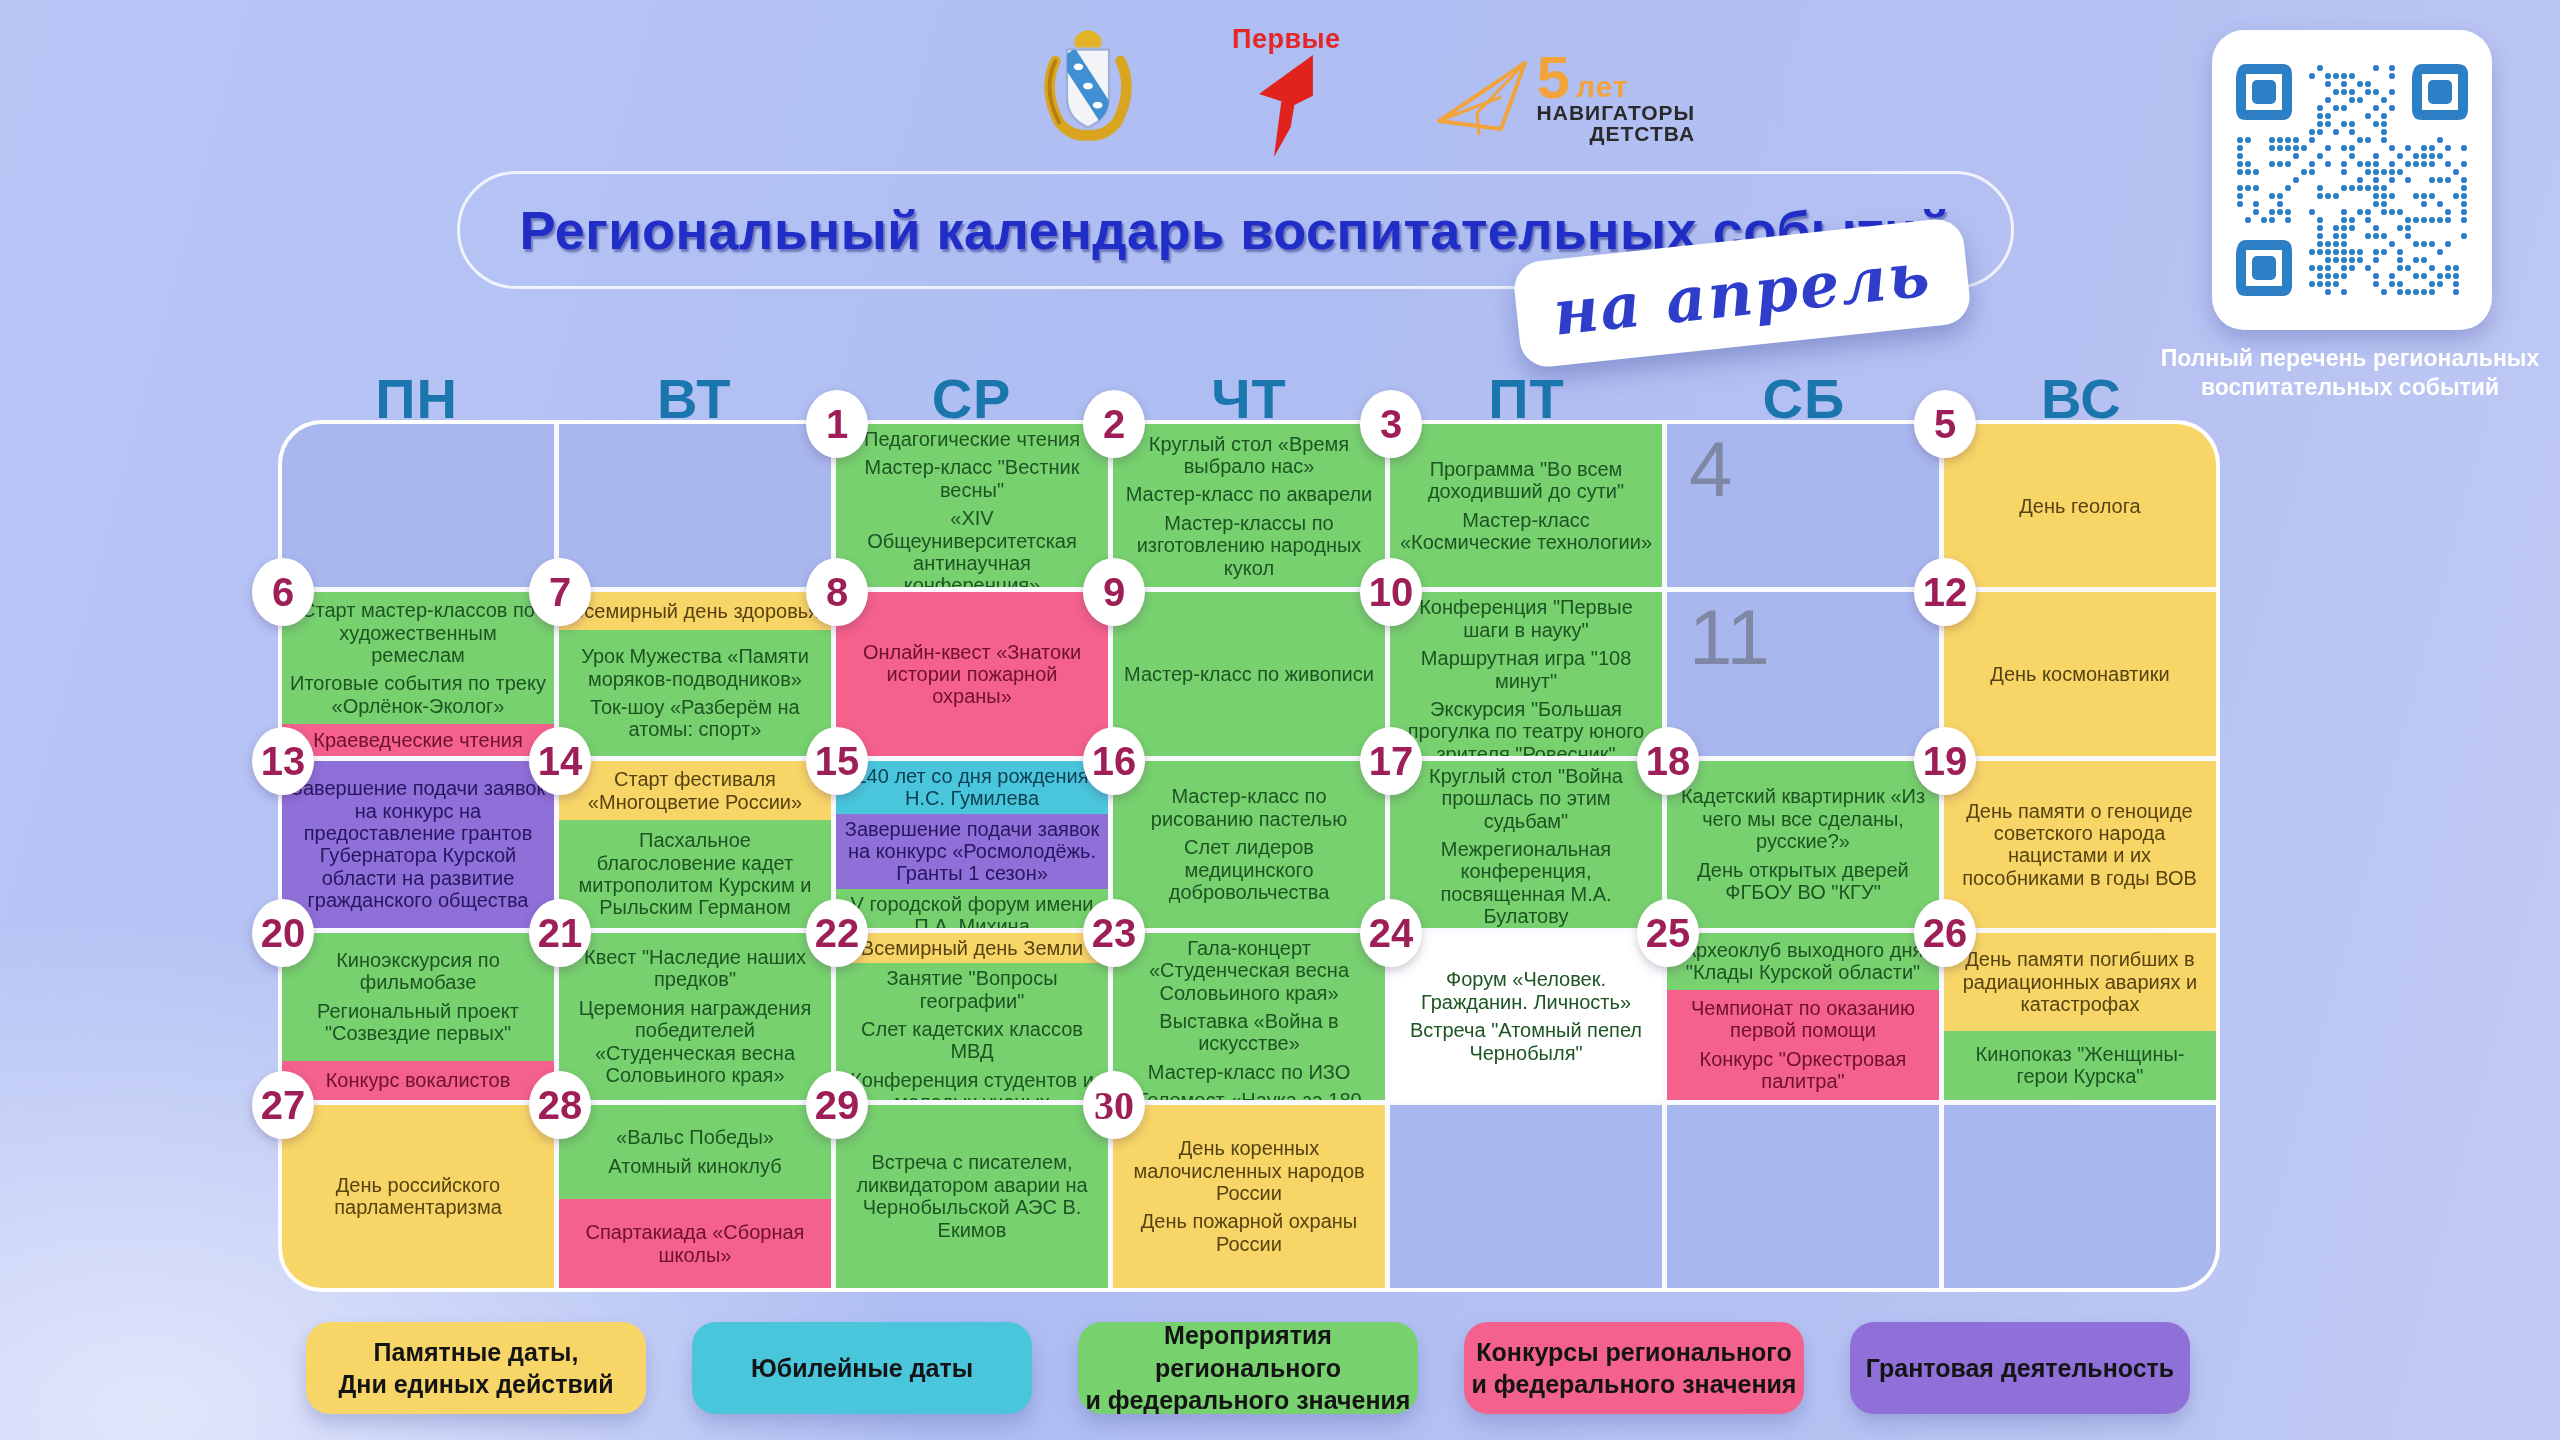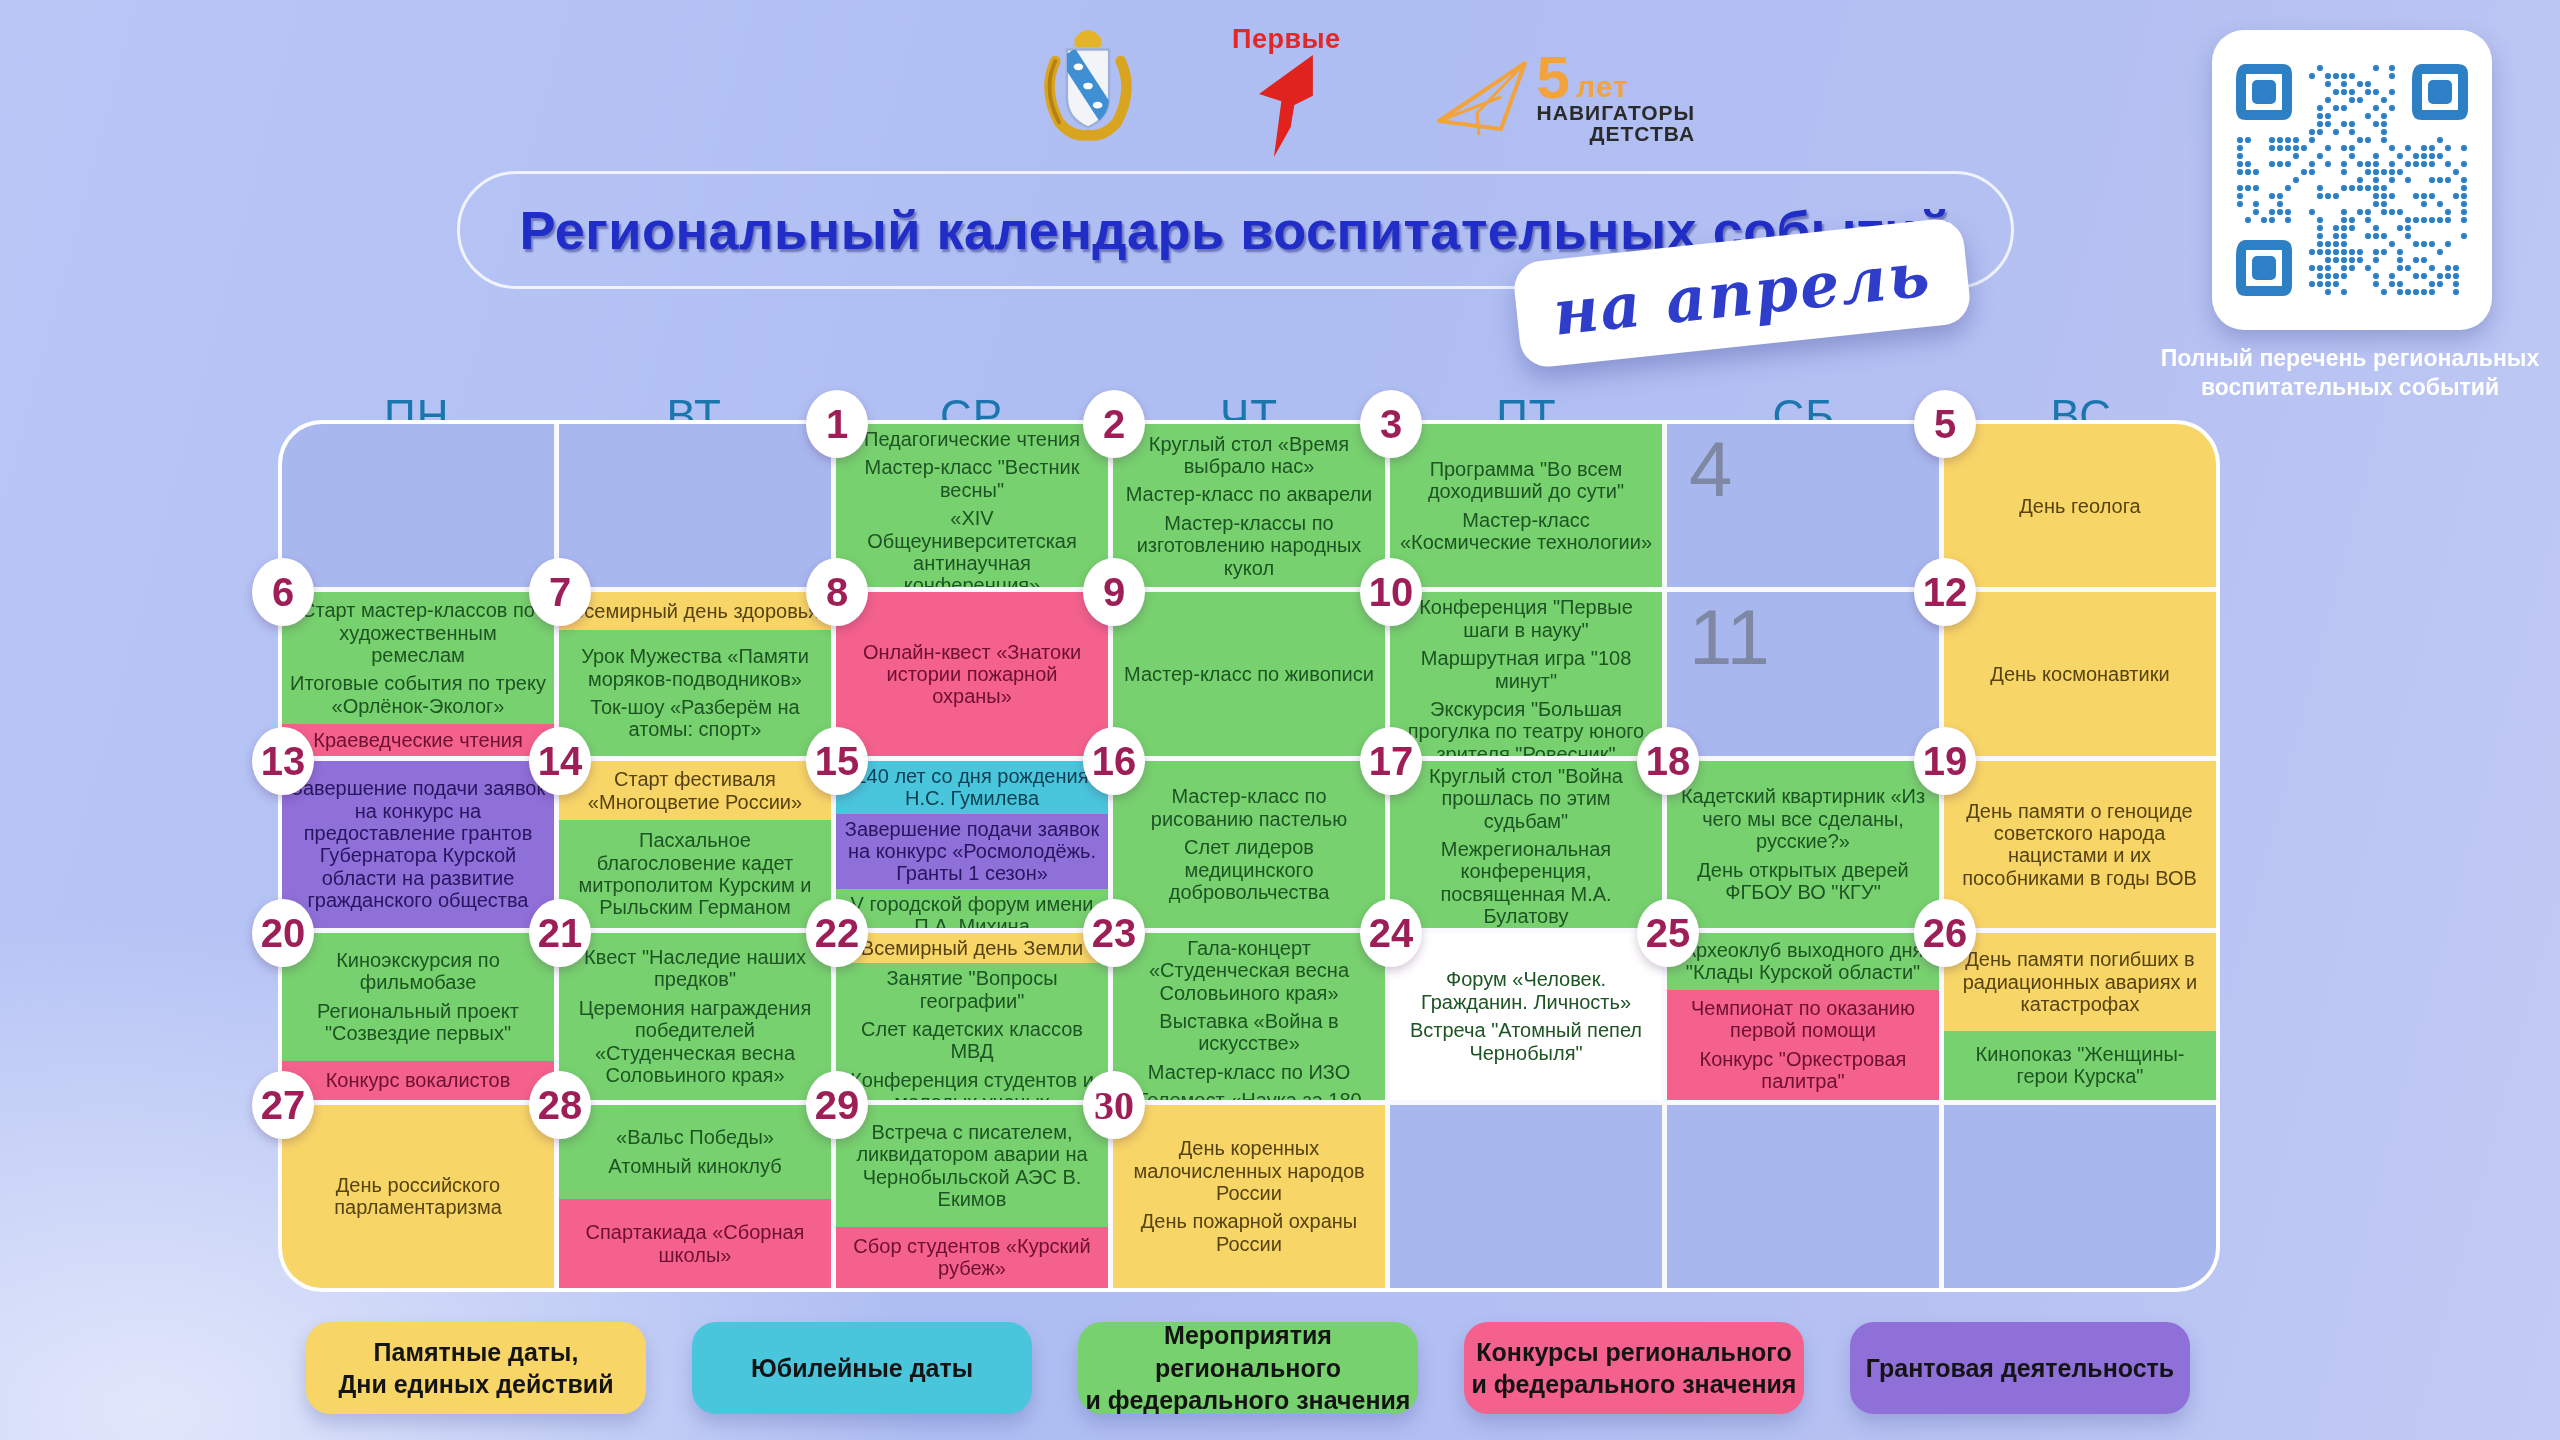--- a/index.html
+++ b/index.html
@@ -32,21 +32,21 @@
     color:#2e3ecb;font-size:62px;letter-spacing:2px;}
   
   .qr-card{position:absolute;left:2212px;top:30px;width:280px;height:300px;background:#fff;
     border-radius:32px;box-shadow:0 10px 22px rgba(60,70,150,0.30);
     display:flex;align-items:center;justify-content:center;}
   .qr-caption{position:absolute;left:2160px;top:344px;width:380px;text-align:center;
     color:#ffffff;font-weight:bold;font-size:23px;line-height:1.25;}
   
   .weekday-row{position:absolute;left:278px;top:366px;width:1942px;display:grid;
     grid-template-columns:repeat(7,1fr);}
-  .weekday{text-align:center;color:#1b76ae;font-weight:normal;font-size:44px;letter-spacing:1px;margin-top:25px;}
+  .weekday{text-align:center;color:#1b76ae;font-weight:bold;font-size:56px;letter-spacing:1px;}
   
   .cal-wrap{position:absolute;left:278px;top:420px;width:1942px;height:872px;}
   .grid{width:100%;height:100%;box-sizing:border-box;display:grid;
     grid-template-columns:repeat(7,1fr);grid-template-rows:0.98fr 0.98fr 1fr 1fr 1.1fr;
     gap:5px;background:rgba(255,255,255,0.92);border:4px solid rgba(255,255,255,0.92);
     border-radius:44px;overflow:hidden;}
   .cell{position:relative;display:flex;flex-direction:column;overflow:hidden;background:#a9b7ef;}
   .seg{flex:1 1 auto;display:flex;flex-direction:column;justify-content:center;align-items:center;
     gap:6px;padding:4px 8px;box-sizing:border-box;}
   .event{font-size:20px;line-height:1.12;text-align:center;}
@@ -600,23 +600,20 @@
             <div class="event">Атомный киноклуб</div>
           </div>
           <div class="seg" style="background: rgb(244, 97, 140); color: rgb(110, 16, 48); flex-grow: 1;">
             <div class="event">Спартакиада «Сборная школы»</div>
           </div>
         </div>
         <div class="cell">
           <div class="seg" style="background: rgb(119, 209, 110); color: rgb(29, 84, 35); flex-grow: 3;">
             <div class="event">Встреча с писателем, ликвидатором аварии на Чернобыльской АЭС В. Екимов</div>
           </div>
-          <div class="seg" style="background: rgb(244, 97, 140); color: rgb(110, 16, 48); flex-grow: 1;">
-            <div class="event">Сбор студентов «Курский рубеж»</div>
-          </div>
         </div>
         <div class="cell">
           <div class="seg" style="background: rgb(248, 213, 103); color: rgb(86, 67, 18); flex-grow: 3;">
             <div class="event">День коренных малочисленных народов России</div>
             <div class="event">День пожарной охраны России</div>
           </div>
         </div>
         <div class="cell"></div>
         <div class="cell"></div>
         <div class="cell"></div>

